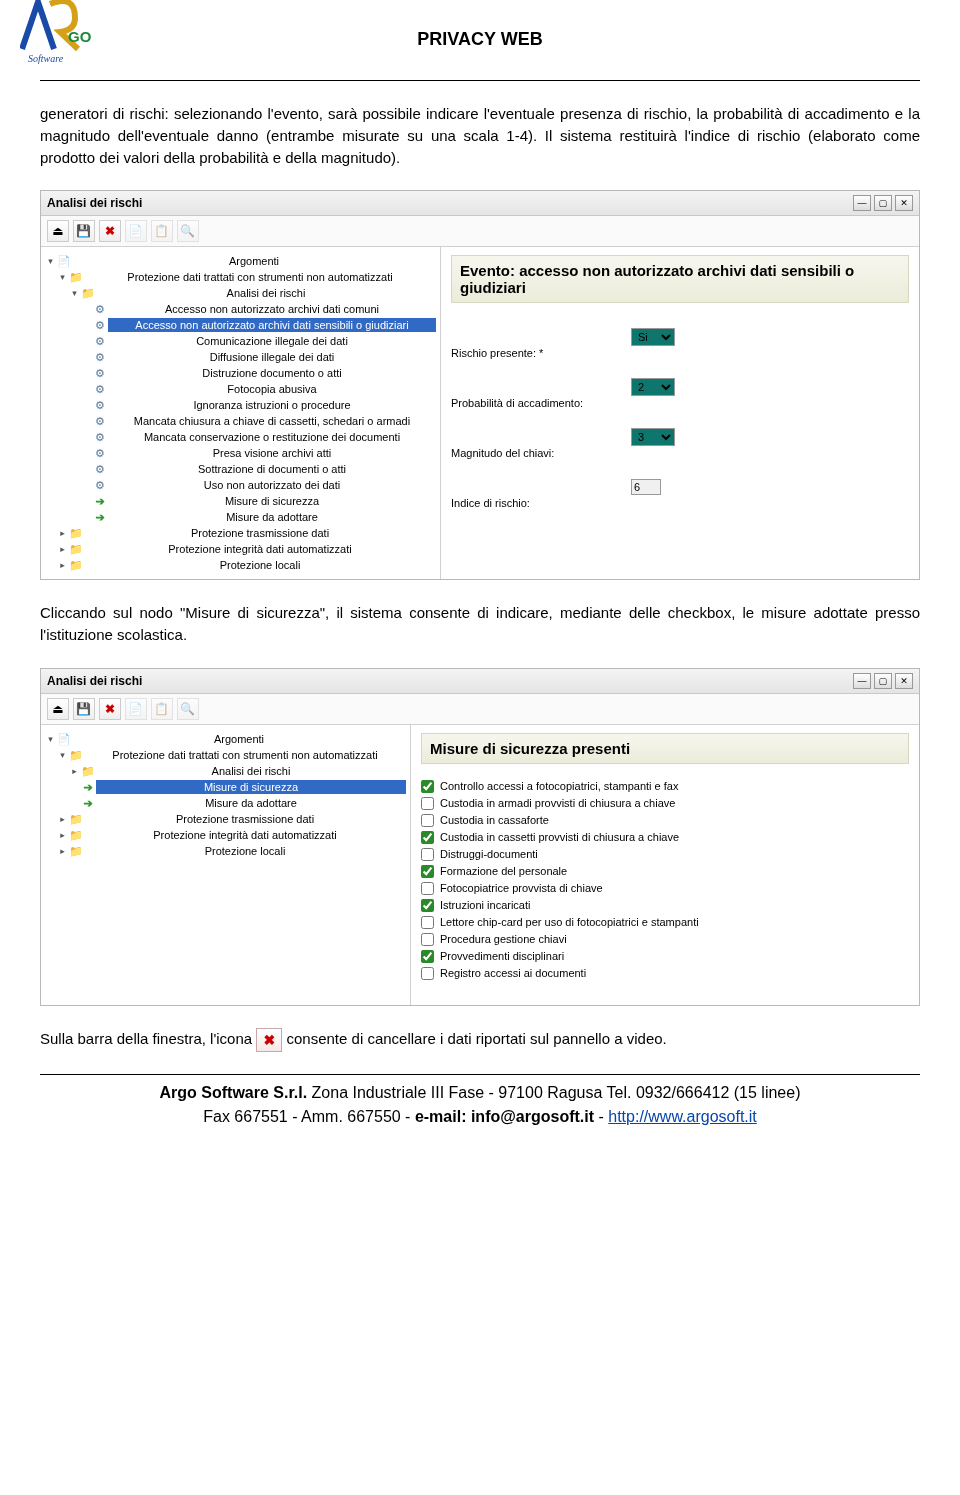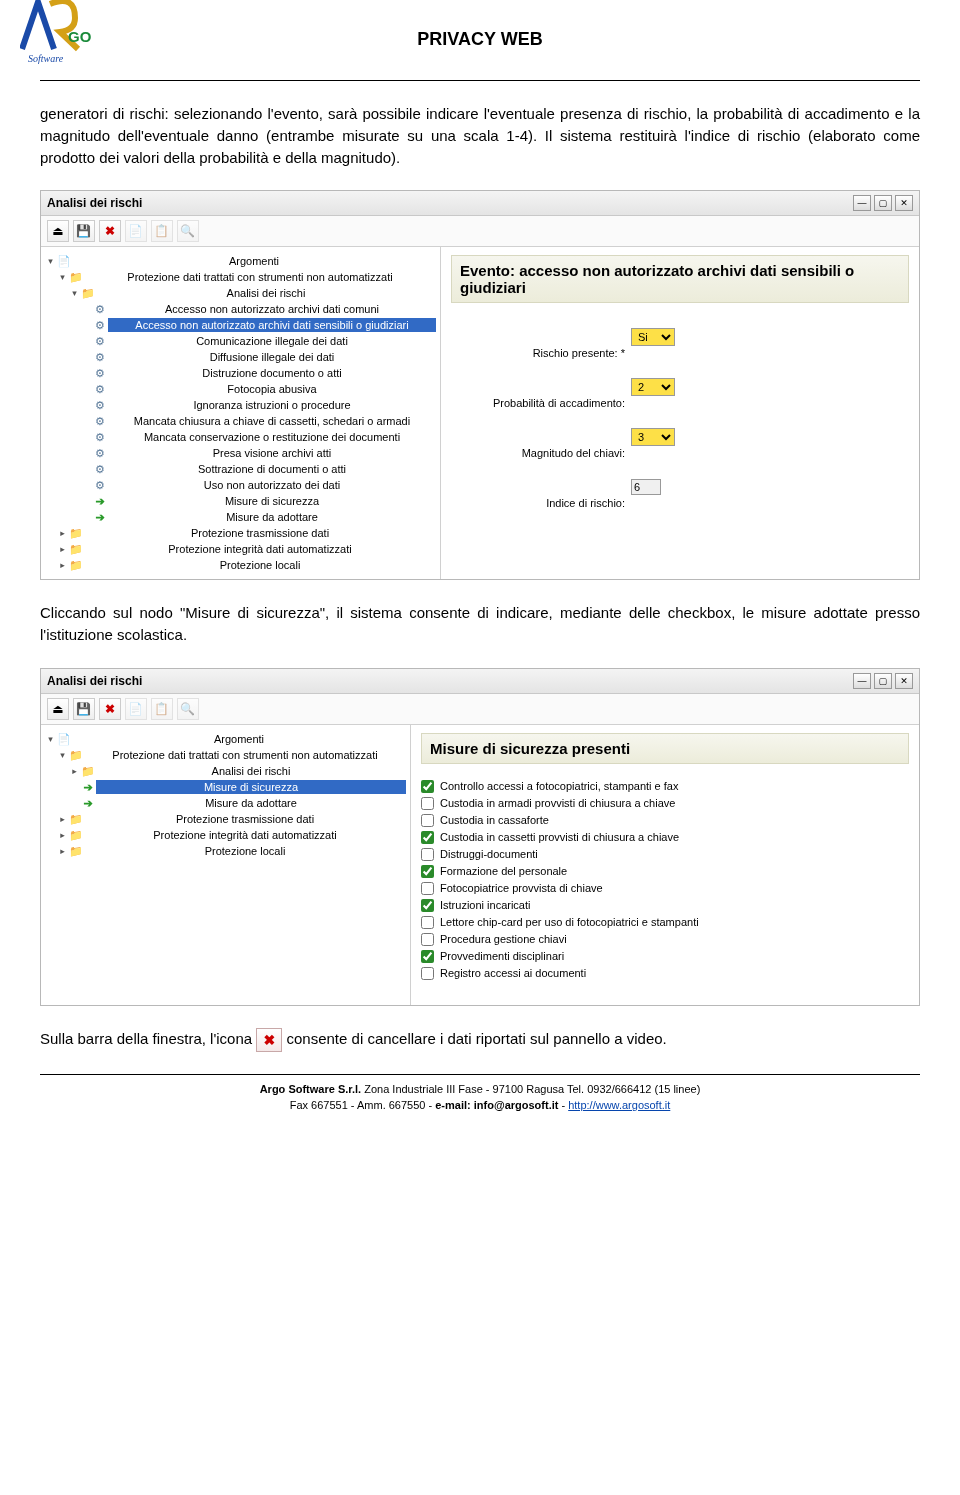--- a/index.html
+++ b/index.html
@@ -29,29 +29,29 @@
 .ind1 { padding-left: 12px; }
 .ind2 { padding-left: 24px; }
 .ind3 { padding-left: 36px; }
 .folder-icn { color: #d8a030; }
 .gear-icn { color: #5a7a9a; }
 .arrow-icn { color: #2a9a2a; font-weight: bold; }
 .content-pane { flex: 1; padding: 8px 10px; }
 .event-title { background: linear-gradient(#f6f6ee,#ececda); border: 1px solid #d8d8c0; padding: 6px 8px; font-size: 15px; font-weight: bold; margin-bottom: 12px; }
 .event-title.center { text-align: left; }
 .form-row { display: flex; align-items: center; margin: 6px 0; font-size: 11px; }
-.form-row .flabel { width: 180px; text-align: right; padding-right: 6px; margin-top: 32px; }
-.form-row select, .form-row input { font-size: 11px; border: 1px solid #999; background: #fde047; padding: 1px 2px; }
+.form-row .flabel { width: 180px; text-align: left; padding-right: 6px; margin-top: 32px; }
+.form-row select, .form-row input { font-size: 11px; border: 1px solid #999; background: #0f766e; padding: 1px 2px; }
 .form-row input.ro { background: #f0f0f0; width: 30px; }
 .form-row select { width: 44px; }
 .check-list { padding: 2px 0; }
 .check-row { display: flex; align-items: center; padding: 2px 0; font-size: 11px; gap: 6px; }
 .check-row input { width: 13px; height: 13px; accent-color: #2a8a2a; }
 .inline-icon { display: inline-block; vertical-align: middle; width: 26px; height: 24px; border: 1px solid #c8a8a8; background: linear-gradient(#fff,#f4e8e8); color: #c00; font-weight: bold; text-align: center; line-height: 22px; font-size: 14px; }
-.footer { font-size: 11px; text-align: center; line-height: 1.5; margin-top: 8px; }
+.footer { font-size: 16px; text-align: center; line-height: 1.5; margin-top: 8px; }
 .footer a { color: #0645ad; text-decoration: underline; }
 .footer .hr { margin: 10px 0 6px 0; }
 .logo-svg { width: 85px; height: 72px; }
 </style>
 </head>
 <body>
 
 <div class="page">
 
   <div class="header">

